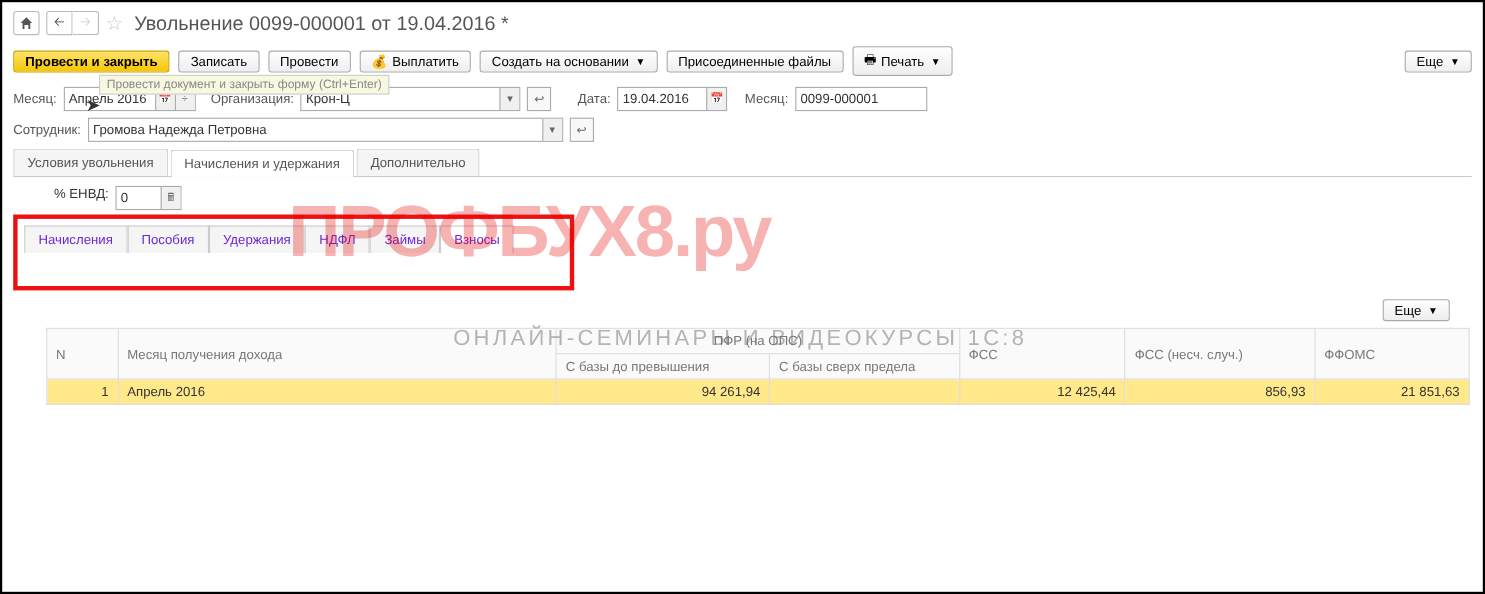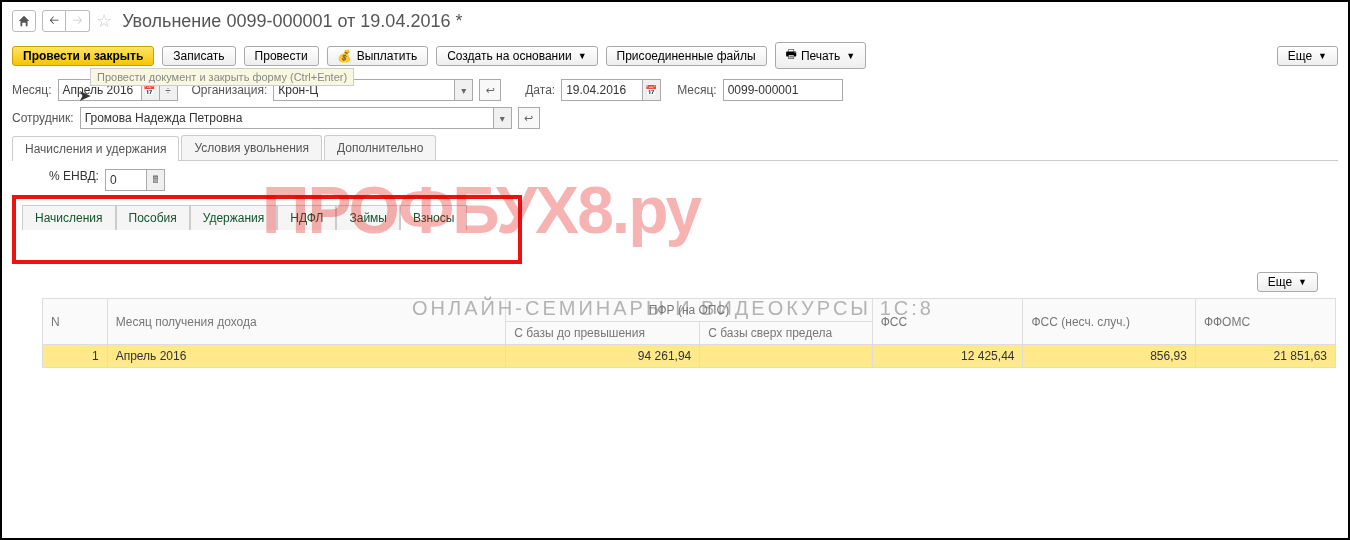--- a/index.html
+++ b/index.html
@@ -145,21 +145,21 @@
     display: flex;
   }
   .subtab {
     border: 1px solid #ccc;
     border-bottom: none;
     background: #f5f5f5;
     padding: 5px 12px;
     margin-right: 0;
     cursor: pointer;
     font-size: 12px;
-    color:#14532d;
+    color:#6d28d9;
   }
   .subtab.active { background:#fff; }
   .envd-row { display:flex; align-items:flex-start; gap:6px; margin-bottom:4px;margin-left:37px; }
   .add-row { display:flex; align-items:center; gap:8px; margin: 0 0 6px 30px; }
   .more-right { position:absolute; right:18px; }
   table.data {
     width: calc(100% - 32px);
     margin-left: 30px;
     border-collapse: collapse;
   }
@@ -277,22 +277,22 @@
   <div class="form-row">
     <label>Сотрудник:</label>
     <div class="inp has-btn" style="width:432px">
       <span style="flex:1">Громова Надежда Петровна</span>
       <span class="inp-btn">▾</span>
     </div>
     <div class="sq-btn">↩</div>
   </div>
 
   <div class="tabs">
+    <div class="tab">Условия увольнения</div>
     <div class="tab active">Начисления и удержания</div>
-    <div class="tab">Условия увольнения</div>
     <div class="tab">Дополнительно</div>
   </div>
 
   <div class="envd-row">
     <label>% ЕНВД:</label>
     <div class="inp has-btn" style="width:60px">
       <span style="flex:1">0</span>
       <span class="inp-btn">🖩</span>
     </div>
   </div>

